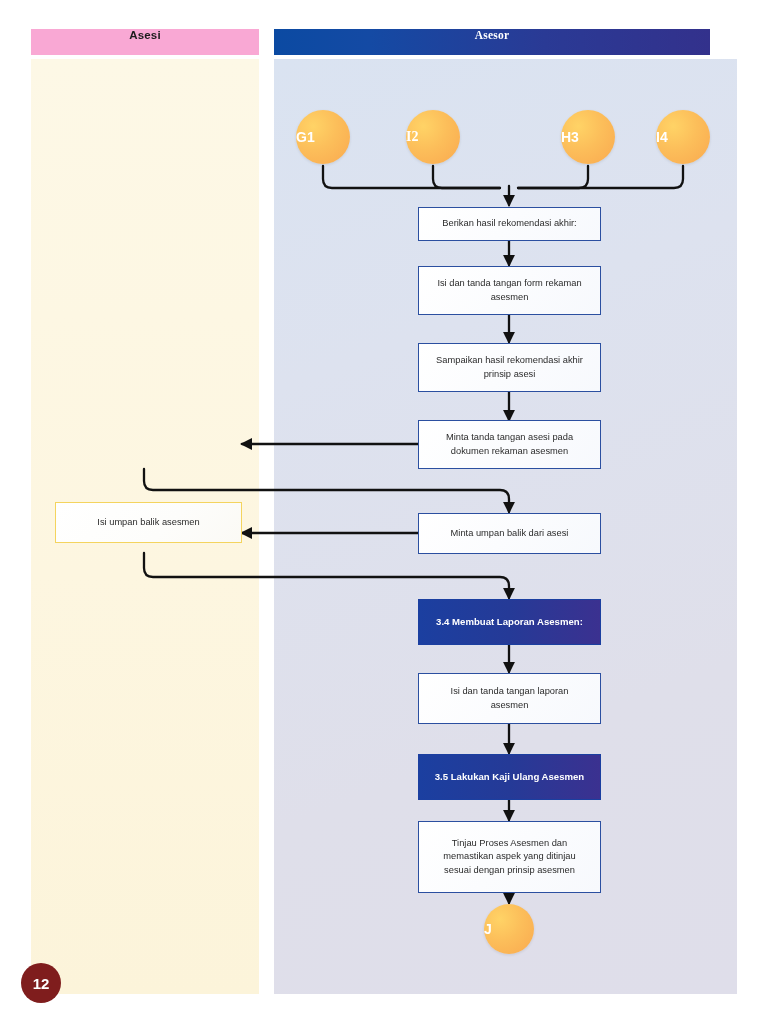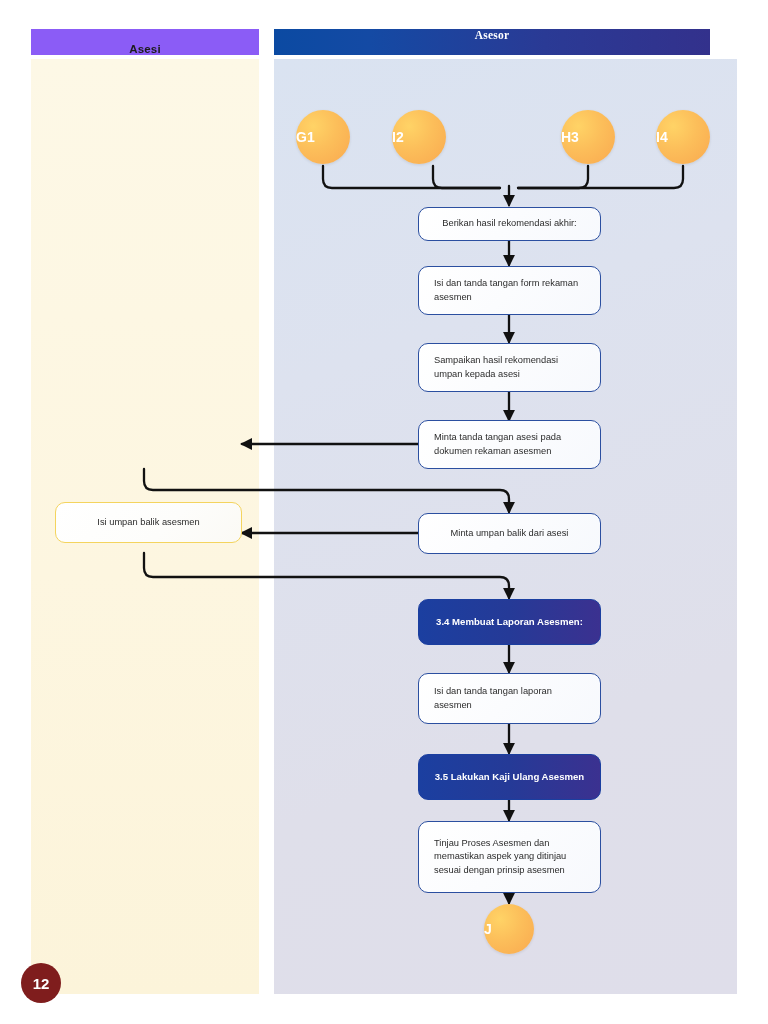--- a/index.html
+++ b/index.html
@@ -13,22 +13,22 @@
     position: relative;
     width: 768px; height: 1024px;
     background: #ffffff;
   }
 
   
   .col-asesi-header {
     position: absolute;
     left: 31px; top: 29px;
     width: 228px; height: 26px;
-    background: #8b5cf6;
-    display: flex; align-items: flex-end; justify-content: center;
+    background: #f9a8d4;
+    display: flex; align-items: flex-start; justify-content: center;
   }
   .col-asesi-header .htext {
     font-size: 11.5px; font-weight: bold; color: #1c1c1c;
     letter-spacing: 0.2px;
   }
   .col-asesi-body {
     position: absolute;
     left: 31px; top: 59px;
     width: 228px; height: 935px;
     background: linear-gradient(180deg, #fdf8e6 0%, #fdf6e0 55%, #fcf4da 100%);
@@ -62,23 +62,23 @@
     color: #ffffff; font-weight: bold;
     box-shadow: 0 1px 3px rgba(0,0,0,0.10);
   }
   .node-circle.small { width: 54px; height: 54px; font-size: 14px; }
   .node-circle.end  { width: 50px; height: 50px; font-size: 14px; }
 
   
   .pbox {
     position: absolute;
     display: flex; align-items: center; justify-content: center;
+    text-align: center;
     line-height: 1.45;
     padding: 4px 15px;
-    border-radius: 10px;
   }
   .pbox.blue-outline {
     background: linear-gradient(135deg, #ffffff 0%, #fbfcfe 50%, #f7f9fd 100%);
     border: 1.4px solid #2b4fa0;
     color: #2b2b2b;
     font-size: 9.3px;
   }
   .pbox.blue-fill {
     background: linear-gradient(90deg, #1b3fa0 0%, #253a97 50%, #3b3190 100%);
     border: 1.4px solid #1b3fa0;
@@ -159,40 +159,40 @@
 
       <path d="M 509 800 L 509 820" marker-end="url(#arw)"></path>
 
       <path d="M 509 881 L 509 903" marker-end="url(#arw)"></path>
     </g>
   </svg>
 
   <div class="node-circle small" style="left:296px; top:110px;">
     <span>G1</span>
   </div>
-  <div class="node-circle small" style="left:392px; top:110px;">
+  <div class="node-circle small" style="left:406px; top:110px;font-family:Liberation Serif, serif;">
     <span>I2</span>
   </div>
   <div class="node-circle small" style="left:561px; top:110px;">
     <span>H3</span>
   </div>
   <div class="node-circle small" style="left:656px; top:110px;">
     <span>I4</span>
   </div>
 
   <div class="pbox blue-outline" style="left:418px; top:207px; width:183px; height:34px;">
     <span>Berikan hasil rekomendasi akhir:</span>
   </div>
 
   <div class="pbox blue-outline" style="left:418px; top:266px; width:183px; height:49px;">
     <span>Isi dan tanda tangan form rekaman asesmen</span>
   </div>
 
   <div class="pbox blue-outline" style="left:418px; top:343px; width:183px; height:49px;">
-    <span>Sampaikan hasil rekomendasi umpan kepada asesi</span>
+    <span>Sampaikan hasil rekomendasi akhir prinsip asesi</span>
   </div>
 
   <div class="pbox blue-outline" style="left:418px; top:420px; width:183px; height:49px;">
     <span>Minta tanda tangan asesi pada dokumen rekaman asesmen</span>
   </div>
 
   <div class="pbox blue-outline" style="left:418px; top:513px; width:183px; height:41px;">
     <span>Minta umpan balik dari asesi</span>
   </div>
 

